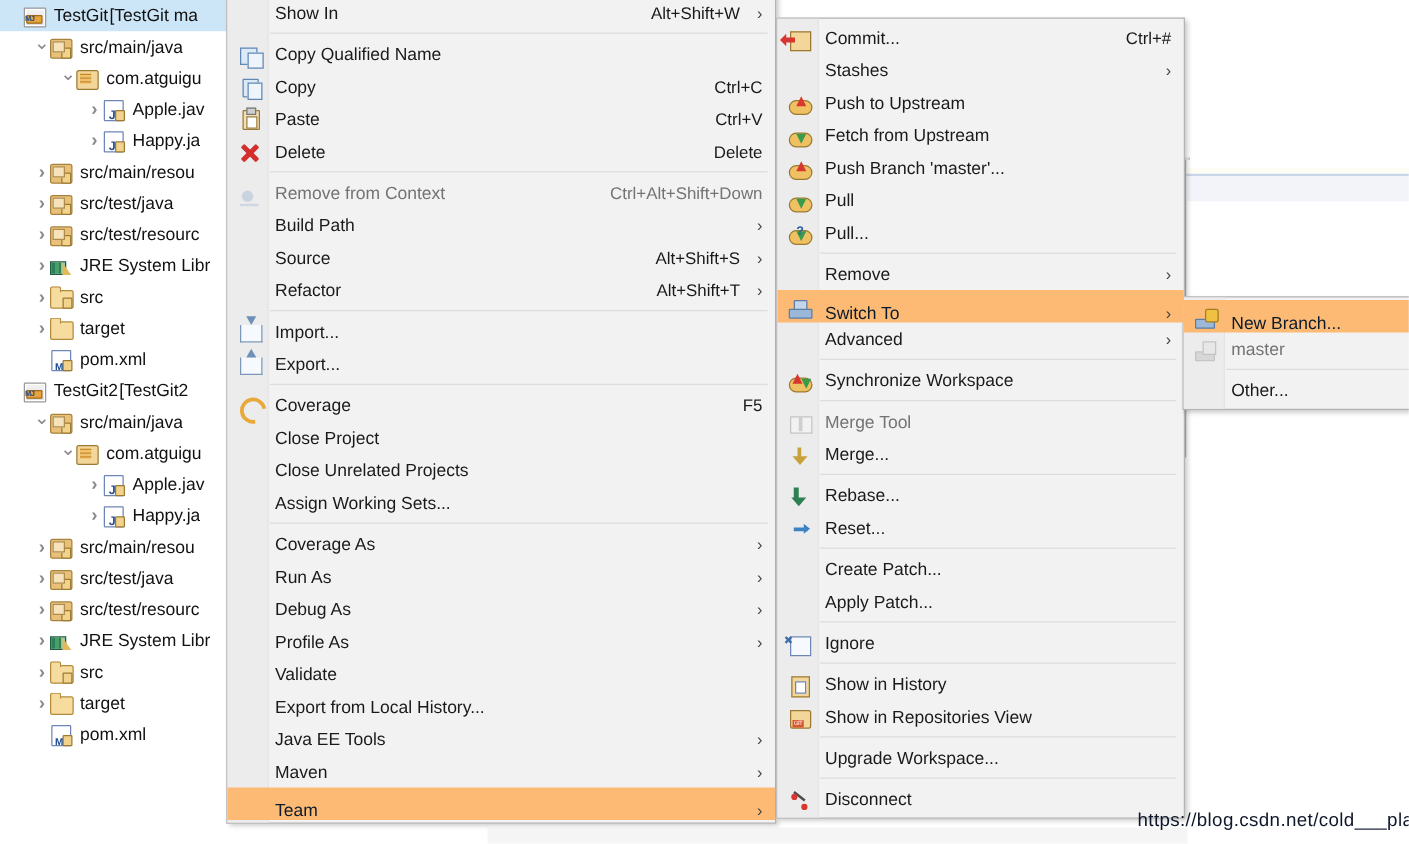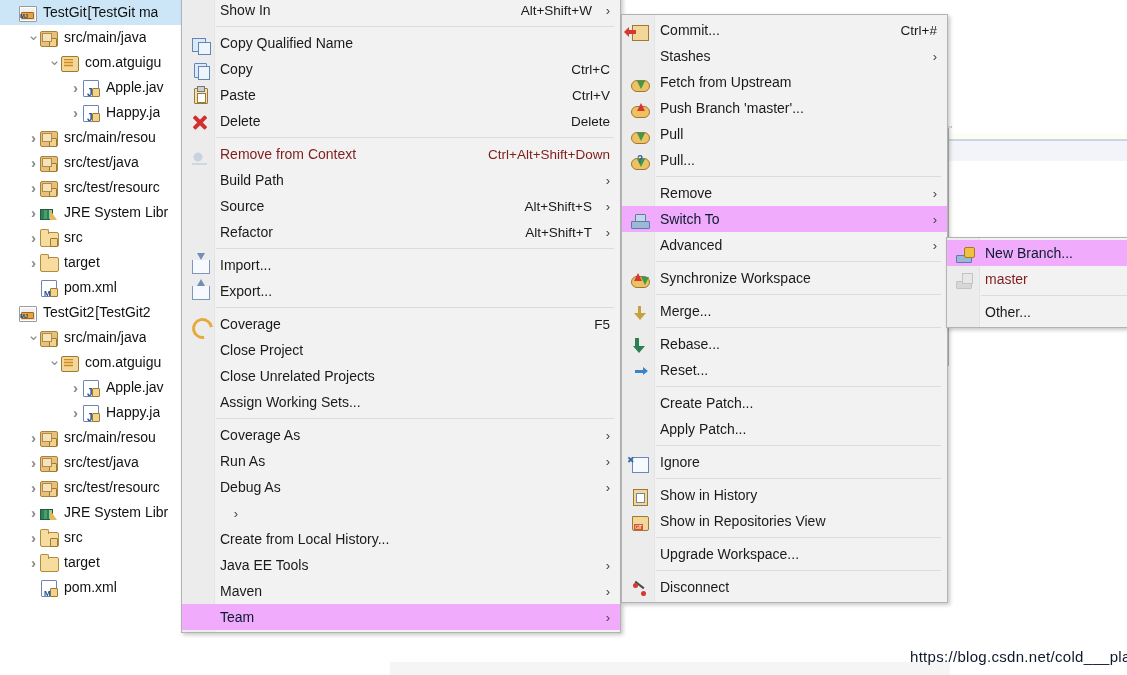--- a/index.html
+++ b/index.html
@@ -79,22 +79,22 @@
     position:absolute;left:0;top:0;bottom:0;width:32px;background:#ececec;
     border-right:1px solid #e4e4e4;
   }
   .mi{
     position:relative;display:flex;align-items:center;height:26px;
     padding-left:38px;padding-right:10px;white-space:nowrap;z-index:2;
   }
   .mi .lbl{font-size:14px;color:#1a1a1a;flex:1;}
   .mi .acc{font-size:13.5px;color:#1a1a1a;margin-left:22px;}
   .mi .arrow{width:12px;text-align:right;color:#444;font-size:13px;margin-left:6px;}
-  .mi.dis .lbl,.mi.dis .acc{color:#7f1d1d;}
-  .mi.hl{background:#f0abfc;}
+  .mi.dis .lbl,.mi.dis .acc{color:#737373;}
+  .mi.hl{background:#fdba74;align-items:flex-end;}
   .mi.hl .lbl{color:#0b1b2b;}
   .mi .mic{position:absolute;left:9px;top:5px;width:17px;height:16px;}
   .sep{height:1px;background:#dcdcdc;margin:3px 6px 3px 34px;position:relative;z-index:2;}
 
   
   .i-copy{background:#dce9f7;border:1px solid #5f86b5;border-radius:1px;width:11px;height:13px;margin:2px 0 0 3px;position:relative;}
   .i-copy::before{content:"";position:absolute;left:3px;top:2px;width:10px;height:12px;background:#eef4fb;border:1px solid #5f86b5;}
   .i-copyq{background:#dce9f7;border:1px solid #5f86b5;width:12px;height:12px;margin:3px 0 0 1px;position:relative;}
   .i-copyq::before{content:"";position:absolute;left:5px;top:3px;width:11px;height:11px;background:#eef4fb;border:1px solid #5f86b5;}
   .i-paste{background:#f3e0b4;border:1px solid #9a7a36;border-radius:1px;width:12px;height:14px;margin:1px 0 0 3px;position:relative;}
@@ -444,24 +444,28 @@
     </div>
     <div class="mi">
       <span class="lbl">Run As</span>
       <span class="arrow">›</span>
     </div>
     <div class="mi">
       <span class="lbl">Debug As</span>
       <span class="arrow">›</span>
     </div>
     <div class="mi">
-      <span class="arrow">›</span>
-    </div>
-    <div class="mi">
-      <span class="lbl">Create from Local History...</span>
+      <span class="lbl">Profile As</span>
+      <span class="arrow">›</span>
+    </div>
+    <div class="mi">
+      <span class="lbl">Validate</span>
+    </div>
+    <div class="mi">
+      <span class="lbl">Export from Local History...</span>
     </div>
     <div class="mi">
       <span class="lbl">Java EE Tools</span>
       <span class="arrow">›</span>
     </div>
     <div class="mi">
       <span class="lbl">Maven</span>
       <span class="arrow">›</span>
     </div>
     <div class="mi hl">
@@ -475,20 +479,28 @@
 <div class="mi">
       <span class="mic">
         <span class="i-commit" style="display: block;"></span>
       </span>
       <span class="lbl">Commit...</span>
       <span class="acc">Ctrl+#</span>
     </div>
     <div class="mi">
       <span class="lbl">Stashes</span>
       <span class="arrow">›</span>
+    </div>
+    <div class="mi">
+      <span class="mic">
+        <span class="cloud up" style="display: block;">
+          <span class="ar"></span>
+        </span>
+      </span>
+      <span class="lbl">Push to Upstream</span>
     </div>
     <div class="mi">
       <span class="mic">
         <span class="cloud down" style="display: block;">
           <span class="ar"></span>
         </span>
       </span>
       <span class="lbl">Fetch from Upstream</span>
     </div>
     <div class="mi">
@@ -536,20 +548,26 @@
     <div class="mi">
       <span class="mic">
         <span class="cloud sync" style="display: block;">
           <span class="ar"></span>
           <span class="ar2"></span>
         </span>
       </span>
       <span class="lbl">Synchronize Workspace</span>
     </div>
     <div class="sep"></div>
+    <div class="mi dis">
+      <span class="mic">
+        <span class="i-mergetool" style="display: block;"></span>
+      </span>
+      <span class="lbl">Merge Tool</span>
+    </div>
     <div class="mi">
       <span class="mic">
         <span class="i-merge" style="display: block;"></span>
       </span>
       <span class="lbl">Merge...</span>
     </div>
     <div class="sep"></div>
     <div class="mi">
       <span class="mic">
         <span class="i-rebase" style="display: block;"></span>

